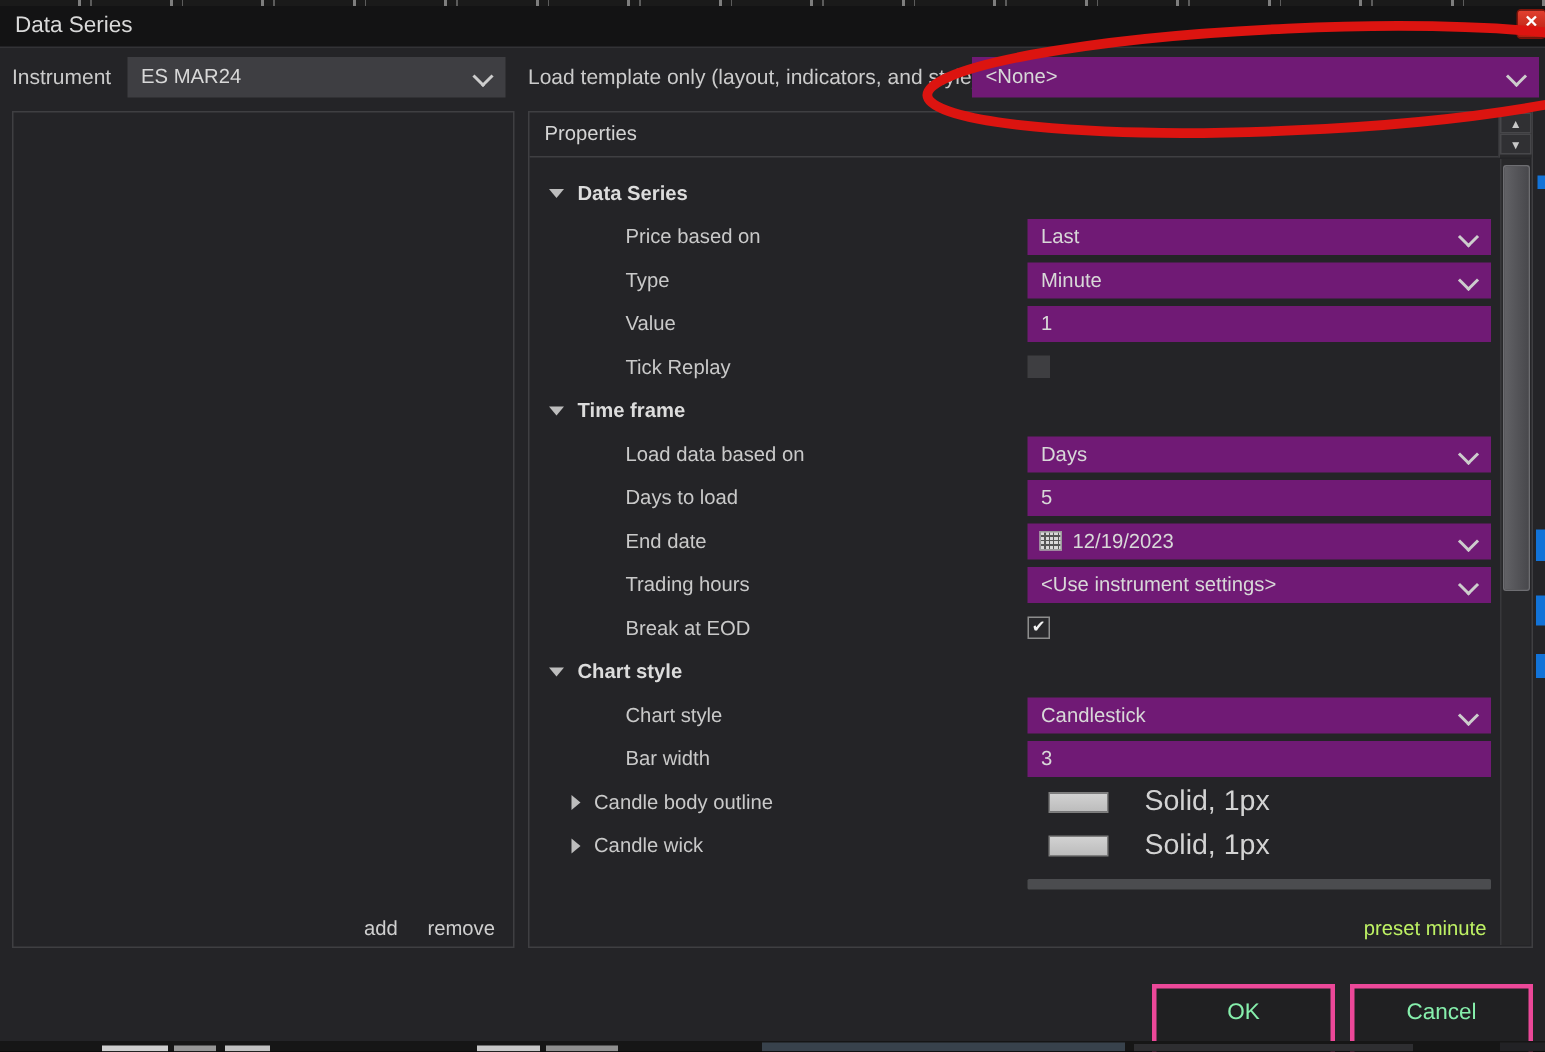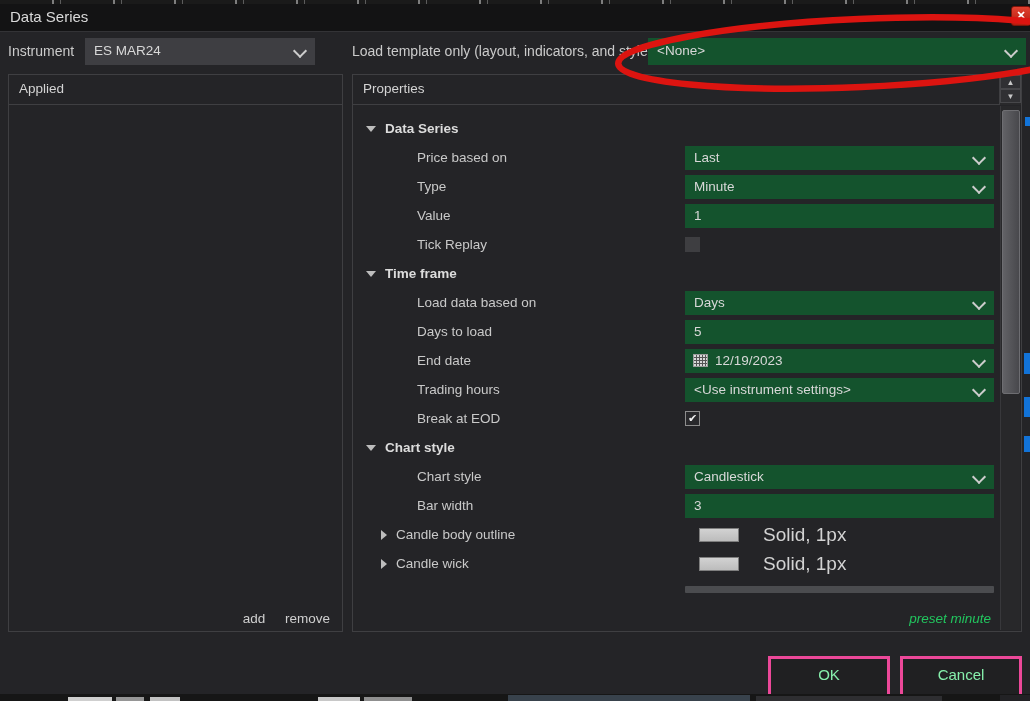--- a/index.html
+++ b/index.html
@@ -14,21 +14,21 @@
 
   
   .dialog{position:absolute;left:0;top:4px;width:1030px;height:690px;background:#242427;}
   .titlebar{position:absolute;left:0;top:0;width:100%;height:27px;background:#131314;border-bottom:1px solid #333336;}
   .title{position:absolute;left:10px;top:4px;font-size:15px;color:#d9d9d9;}
   .closebtn{position:absolute;left:1011px;top:2px;width:18px;height:18px;background:linear-gradient(#e2402f,#b31d0e);
     border:1px solid #7e140a;border-radius:3px;color:#fff;font-size:11px;font-weight:bold;text-align:center;line-height:17px;cursor:pointer;}
 
   
   .lbl{position:absolute;font-size:14px;color:#cbcbcb;line-height:27px;height:27px;white-space:nowrap;}
-  .field{position:relative;background:#14532d;height:27px;box-sizing:border-box;}
+  .field{position:relative;background:#701a75;height:27px;box-sizing:border-box;}
   .field .fval{position:absolute;left:9px;top:0;line-height:26px;font-size:13.5px;color:#d8d8d8;white-space:nowrap;}
   .chev{position:absolute;right:10px;top:8px;width:8px;height:8px;border-right:2px solid #cdcdcd;border-bottom:2px solid #cdcdcd;transform:rotate(45deg);transform-origin:center;}
   .tb-field{position:absolute;top:34px;}
 
   
   .panel{position:absolute;top:70px;height:558px;border:1px solid #3f3f42;box-sizing:border-box;background:#242427;}
   .panel-header{position:relative;height:30px;border-bottom:1px solid #3f3f42;box-sizing:border-box;}
   .panel-header .ph-text{position:absolute;left:10px;top:6px;font-size:13.5px;color:#d4d4d4;}
 
   
@@ -58,21 +58,21 @@
   .cb.checked{background:#29292c;border:1px solid #8d8d8d;box-sizing:border-box;color:#f2f2f2;font-size:11px;line-height:13px;text-align:center;}
   .swatch{width:38px;height:12px;background:linear-gradient(#d2d2d2,#bcbcbc);border:1px solid #7e7e7e;margin-left:14px;flex:none;}
   .swtext{font-size:19px;color:#d3d3d3;margin-left:24px;}
 
   
   .arrowbox{position:absolute;right:0;top:0;width:21px;height:30px;border-left:1px solid #3f3f42;background:#29292b;}
   .sarrow{height:14px;text-align:center;font-size:8px;color:#c8c8c8;line-height:14px;background:#303033;border:1px solid #47474a;box-sizing:border-box;cursor:pointer;}
   .vtrack{position:absolute;right:1px;top:31px;width:19px;bottom:1px;background:#28282a;border-left:1px solid #38383b;}
   .vthumb{position:absolute;left:1px;top:4px;width:16px;height:282px;background:linear-gradient(90deg,#626266,#48484c);border:1px solid #6e6e72;border-radius:2px;cursor:grab;}
   .hbar{position:absolute;left:332px;top:511px;width:309px;height:7px;background:#4b4c4f;border-radius:1px;cursor:grab;}
-  .preset{position:absolute;right:30px;bottom:5px;font-size:13.5px;font-style:italic;color:#22c55e;}
+  .preset{position:absolute;right:30px;bottom:5px;font-size:13.5px;color:#bef264;}
 
   
   .btn{position:absolute;top:652px;width:122px;height:52px;background:#202022;border:3px solid #ec4899;
     color:#86efac;font-size:15px;text-align:center;line-height:32px;box-sizing:border-box;cursor:pointer;}
 
   
   .annot{position:absolute;left:605px;top:8px;width:430px;height:92px;pointer-events:none;overflow:visible;}
 
   
   .bluefrag{position:absolute;background:#1273d8;}
@@ -85,34 +85,31 @@
   <div class="top-strip"></div>
 
   <div class="dialog">
 
     <div class="titlebar">
       <span class="title">Data Series</span>
       <div class="closebtn"><span>✕</span></div>
     </div>
 
     <span class="lbl" style="left:8px;top:34px;">Instrument</span>
-    <div class="field tb-field" style="left:85px;width:230px;background:#3e3e42;">
+    <div class="field tb-field" style="left:85px;width:252px;background:#3e3e42;">
       <span class="fval">ES MAR24</span>
       <span class="chev"></span>
     </div>
     <span class="lbl" style="left:352px;top:34px;">Load template only (layout, indicators, and style)</span>
     <div class="field tb-field" style="left:648px;width:378px;">
       <span class="fval">&lt;None&gt;</span>
       <span class="chev"></span>
     </div>
 
     <div class="panel" style="left:8px;width:335px;">
-      <div class="panel-header">
-        <span class="ph-text">Applied</span>
-      </div>
       <div class="panel-foot">
         <span>add</span>
         <span>remove</span>
       </div>
     </div>
 
     <div class="panel" style="left:352px;width:670px;">
       <div class="panel-header" style="margin-right:21px;border-right:1px solid #3f3f42;">
         <span class="ph-text">Properties</span>
       </div>

